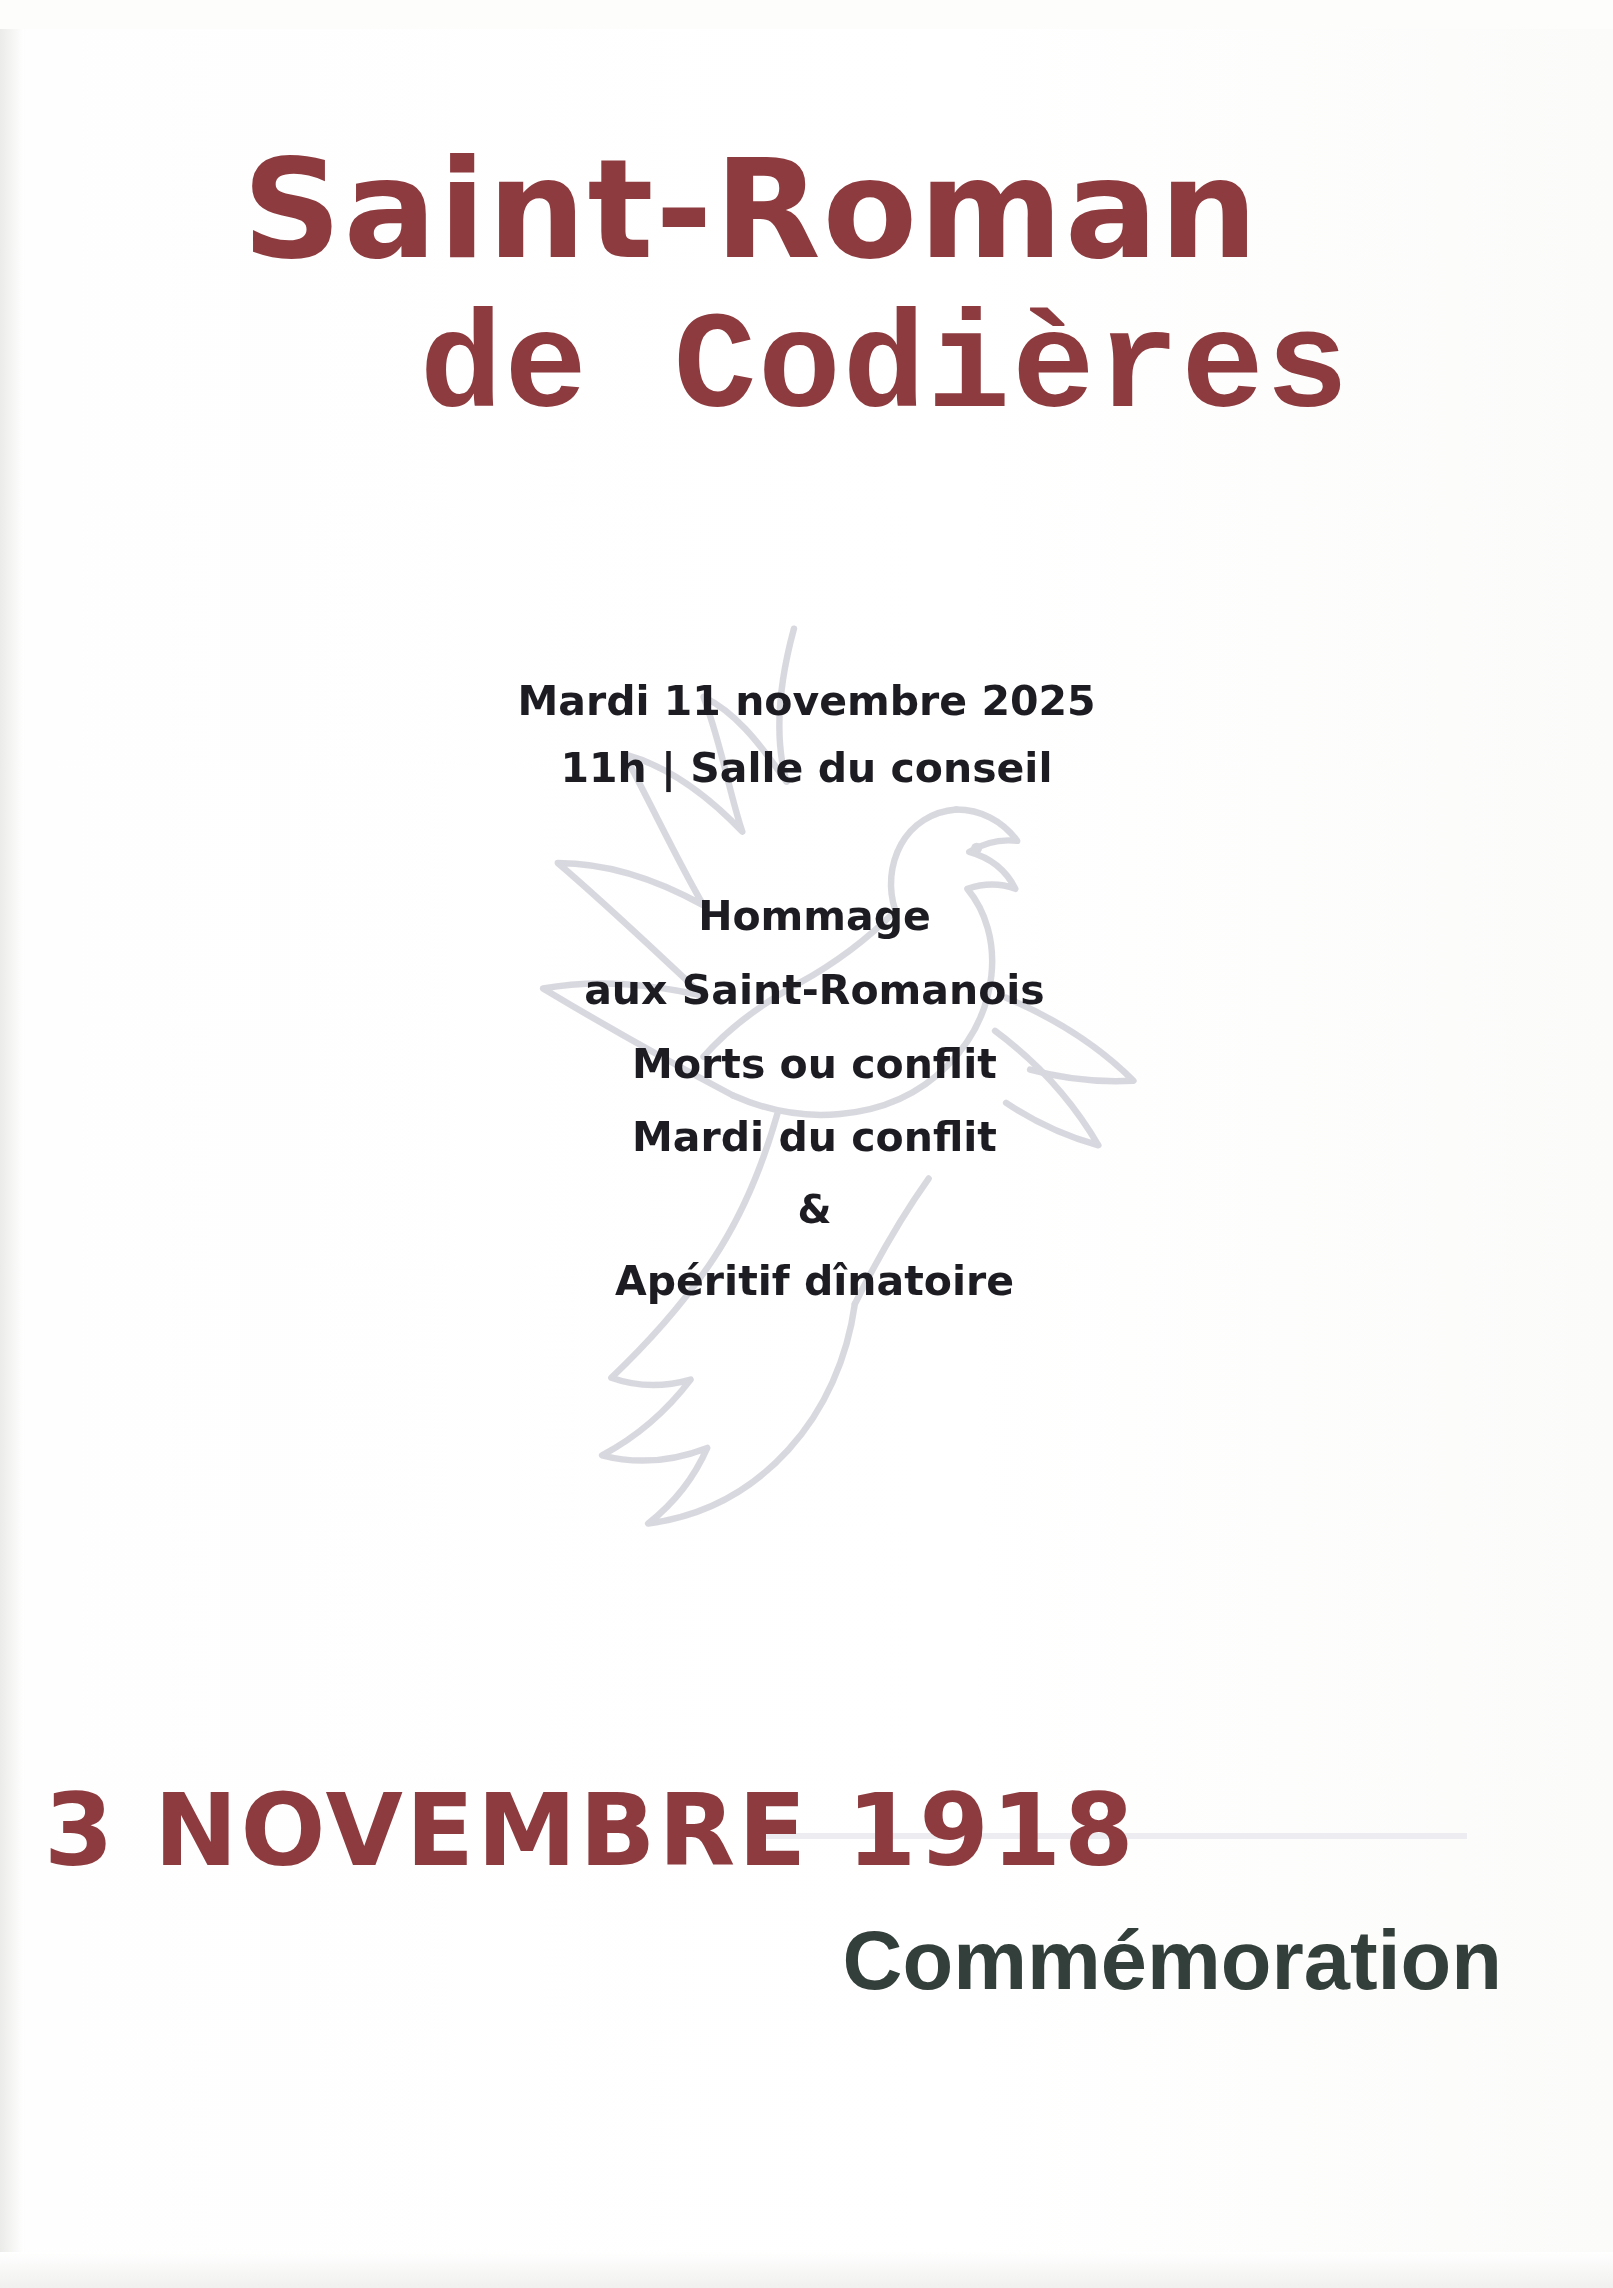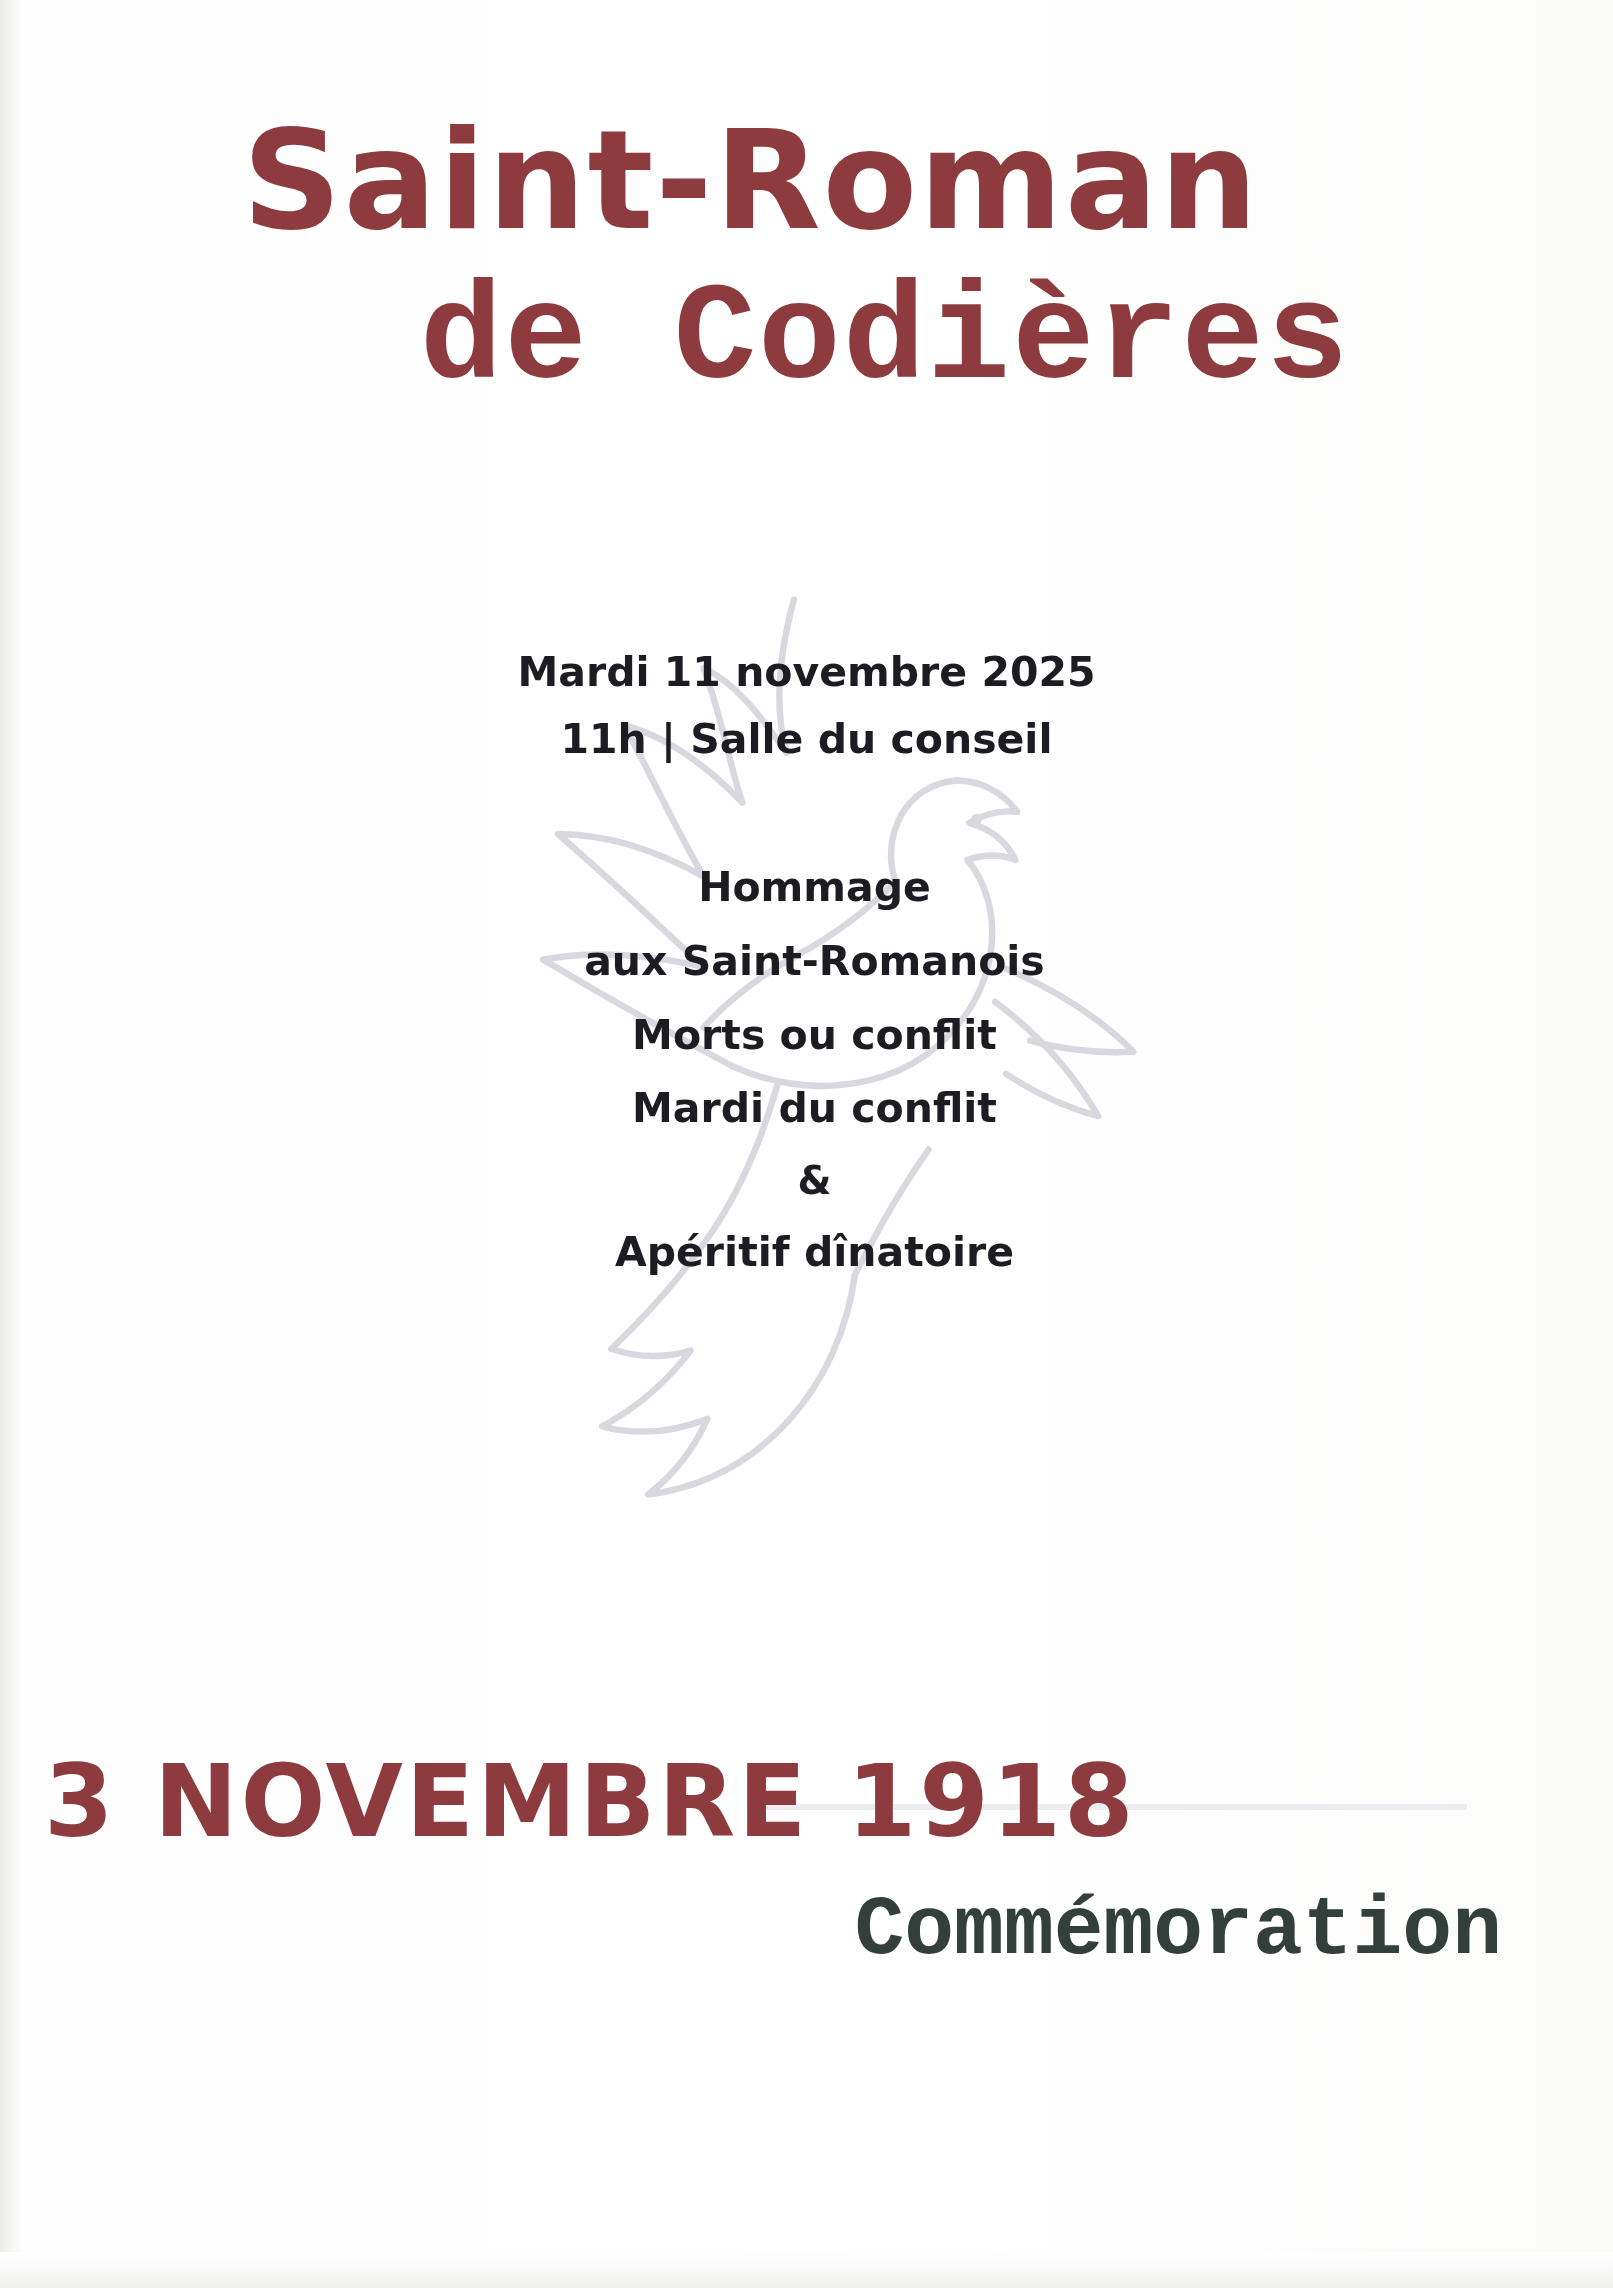--- a/index.html
+++ b/index.html
@@ -15,20 +15,21 @@
     font-family: "Liberation Sans", sans-serif;
     background: #fdfdfc;
   }
 
   
   .page {
     position: absolute;
     inset: 0;
     background:
       linear-gradient(90deg, #f2f2f0 0px, #fefefe 26px, #ffffff 60%, #fbfbfa 100%);
+    margin-top: 29px;
   }
 
   
   .title-block {
     position: absolute;
     top: 111px;
     left: 0;
     width: 100%;
     text-align: center;
     color: #8e3b3f;
@@ -106,21 +107,21 @@
   .date-line {
     font-family: "DejaVu Sans", sans-serif;
     font-weight: bold;
     font-size: 100px;
     letter-spacing: 2.8px;
     color: #8e3b3f;
     margin-left: 44px;
     margin-top: 13px;
   }
   .commemoration {
-    font-family: Liberation Mono, monospace;
+    font-family: Liberation Sans, sans-serif;
     font-weight: bold;
     font-size: 83px;
     color: #333f3a;
     text-align: right;
     margin-right: 111px;
     margin-top: 24px;
   }
 
   
   .scanline {

